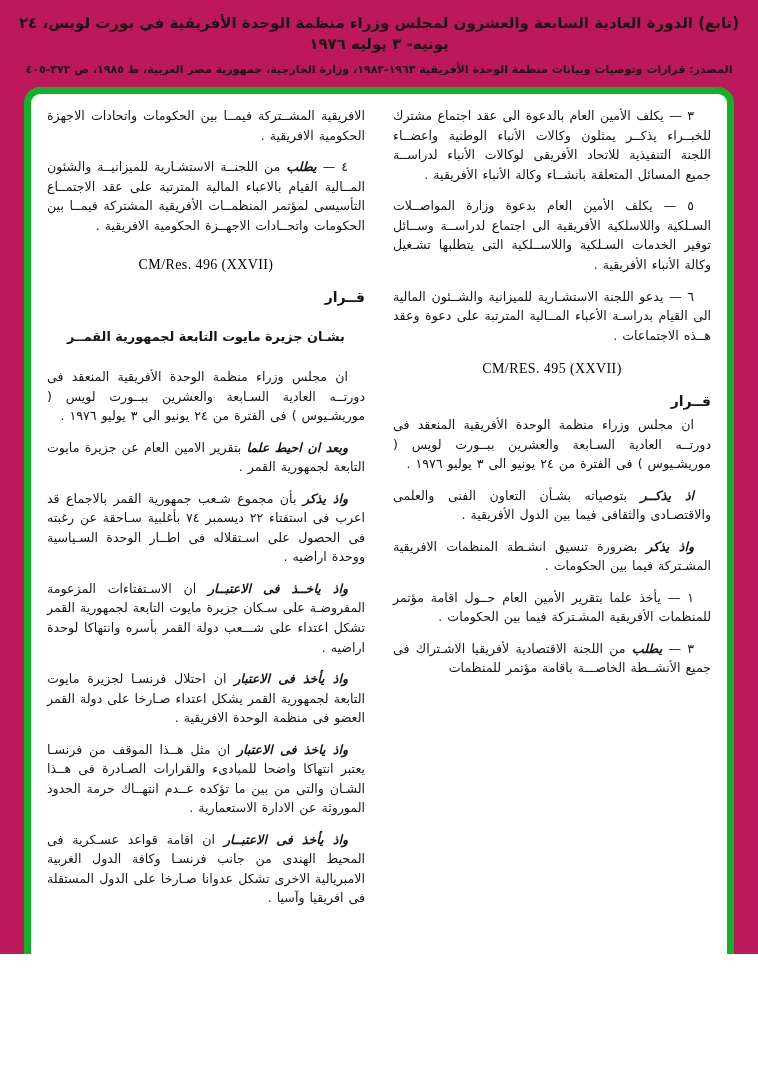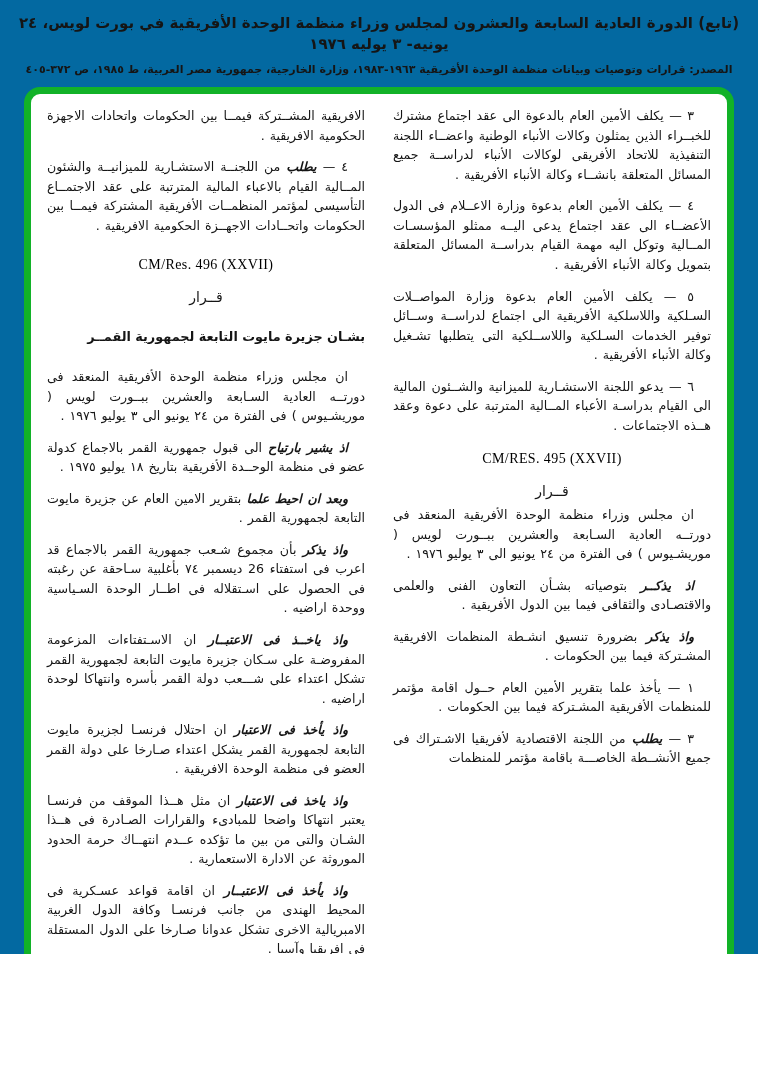--- a/index.html
+++ b/index.html
@@ -4,21 +4,21 @@
 <style>
   :root{
     --green:#12b228;
     --ink:#151515;
   }
   html,body{margin:0;padding:0;background:#ffffff;}
   .page{
     position:relative;
     width:758px;height:954px;
     box-sizing:border-box;
-    background:#0369a1;
+    background:#be185d;
     font-family:"DejaVu Sans",sans-serif;
     color:var(--ink);
     overflow:hidden;
   }
   .header{
     direction:rtl;
     text-align:center;
     padding-top:13px;
   }
   .header-line1{
@@ -68,29 +68,28 @@
     text-align:center;
     font-family:"Liberation Serif",serif;
     font-size:14px;
     letter-spacing:.4px;
     margin:16px 0 16px;
     color:#000;
   }
   .res-label.tall{margin-top:22px;}
   .res-title{
     direction:rtl;
-    text-align:center;
-    font-weight:normal;
+    font-weight:bold;
     font-size:14px;
     margin:6px 0 6px;
   }
   .res-title.spaced{margin:14px 0 22px;}
   .res-subtitle{
     direction:rtl;
-    text-align:right;
+    text-align:center;
     font-weight:bold;
     font-size:12.8px;
     line-height:1.55;
   }
   .subtitle-block{margin-bottom:14px;}
   .res-subtitle.single{margin:0 0 20px;}
   .page-number{
     direction:rtl;
     text-align:right;
     font-weight:bold;
@@ -106,22 +105,21 @@
 
   <div class="header">
     <div class="header-line1">(تابع) الدورة العادية السابعة والعشرون لمجلس وزراء منظمة الوحدة الأفريقية في بورت لويس، ٢٤ يونيه- ٣ يوليه ١٩٧٦</div>
     <div class="header-line2">المصدر: قرارات وتوصيات وبيانات منظمة الوحدة الأفريقية ١٩٦٣-١٩٨٣، وزارة الخارجية، جمهورية مصر العربية، ط ١٩٨٥، ص ٣٧٢-٤٠٥</div>
   </div>
 
   <div class="frame">
     <div class="cols">
 
       <div class="col">
-        <p class="para indent"><span class="num">٣ — </span><span class="lead"></span><span>يكلف الأمين العام بالدعوة الى عقد اجتماع مشترك للخبــراء الذين يمثلون وكالات الأنباء الوطنية واعضــاء اللجنة التنفيذية للاتحاد الأفريقى لوكالات الأنباء لدراســة جميع المسائل المتعلقة بانشــاء وكالة الأنباء الأفريقية .</span></p>
-        <p class="para indent"><span class="num">٤ — </span><span class="lead"></span><span>يكلف الأمين العام بدعوة وزارة الاعــلام فى الدول الأعضــاء الى عقد اجتماع يدعى اليــه ممثلو المؤسسـات المــالية وتوكل اليه مهمة القيام بدراســة المسائل المتعلقة بتمويل وكالة الأنباء الأفريقية .</span></p>
+        <p class="para indent"><span class="num">٣ — </span><span class="lead"></span><span>يكلف الأمين العام بالدعوة الى عقد اجتماع مشترك للخبــراء يذكــر يمثلون وكالات الأنباء الوطنية واعضــاء اللجنة التنفيذية للاتحاد الأفريقى لوكالات الأنباء لدراســة جميع المسائل المتعلقة بانشــاء وكالة الأنباء الأفريقية .</span></p>
         <p class="para indent"><span class="num">٥ — </span><span class="lead"></span><span>يكلف الأمين العام بدعوة وزارة المواصــلات السـلكية واللاسلكية الأفريقية الى اجتماع لدراســة وســائل توفير الخدمات السـلكية واللاســلكية التى يتطلبها تشـغيل وكالة الأنباء الأفريقية .</span></p>
         <p class="para indent"><span class="num">٦ — </span><span class="lead"></span><span>يدعو اللجنة الاستشـارية للميزانية والشــئون المالية الى القيام بدراسـة الأعباء المــالية المترتبة على دعوة وعقد هــذه الاجتماعات .</span></p>
 
         <div class="res-label">CM/RES. 495 (XXVII)</div>
         <div class="res-title">قــرار</div>
 
         <p class="para indent"><span class="num"></span><span class="lead"></span><span>ان مجلس وزراء منظمة الوحدة الأفريقية المنعقد فى دورتــه العادية السـابعة والعشرين ببــورت لويس ( موريشـيوس ) فى الفترة من ٢٤ يونيو الى ٣ يوليو ١٩٧٦ .</span></p>
         <p class="para indent"><span class="num"></span><span class="lead">اذ يذكــر</span><span> بتوصياته بشـأن التعاون الفنى والعلمى والاقتصـادى والثقافى فيما بين الدول الأفريقية .</span></p>
         <p class="para indent"><span class="num"></span><span class="lead">واذ يذكر</span><span> بضرورة تنسيق انشـطة المنظمات الافريقية المشـتركة فيما بين الحكومات .</span></p>
         <p class="para indent"><span class="num">١ — </span><span class="lead"></span><span>يأخذ علما بتقرير الأمين العام حــول اقامة مؤتمر للمنظمات الأفريقية المشـتركة فيما بين الحكومات .</span></p>
@@ -130,23 +128,22 @@
 
       <div class="col">
         <p class="para"><span class="num"></span><span class="lead"></span><span>الافريقية المشــتركة فيمــا بين الحكومات واتحادات الاجهزة الحكومية الافريقية .</span></p>
         <p class="para indent"><span class="num">٤ — </span><span class="lead">يطلب</span><span> من اللجنــة الاستشـارية للميزانيــة والشئون المــالية القيام بالاعباء المالية المترتبة على عقد الاجتمــاع التأسيسى لمؤتمر المنظمــات الأفريقية المشتركة فيمــا بين الحكومات واتحــادات الاجهــزة الحكومية الافريقية .</span></p>
 
         <div class="res-label tall">CM/Res. 496 (XXVII)</div>
         <div class="res-title spaced">قــرار</div>
         <div class="res-subtitle single">بشـان جزيرة مايوت التابعة لجمهورية القمــر</div>
 
         <p class="para indent"><span class="num"></span><span class="lead"></span><span>ان مجلس وزراء منظمة الوحدة الأفريقية المنعقد فى دورتــه العادية السـابعة والعشرين ببــورت لويس ( موريشـيوس ) فى الفترة من ٢٤ يونيو الى ٣ يوليو ١٩٧٦ .</span></p>
-        <p class="para indent"><span class="num"></span><span class="lead">اذ يشير بارتياح</span><span> الى قبول جمهورية القمر بالاجماع كدولة عضو فى منظمة الوحــدة الأفريقية بتاريخ ١٨ يوليو ١٩٧٥ .</span></p>
         <p class="para indent"><span class="num"></span><span class="lead">وبعد ان احيط علما</span><span> بتقرير الامين العام عن جزيرة مايوت التابعة لجمهورية القمر .</span></p>
-        <p class="para indent"><span class="num"></span><span class="lead">واذ يذكر</span><span> بأن مجموع شـعب جمهورية القمر بالاجماع قد اعرب فى استفتاء 26 ديسمبر ٧٤ بأغلبية سـاحقة عن رغبته فى الحصول على اسـتقلاله فى اطــار الوحدة السـياسية ووحدة اراضيه .</span></p>
+        <p class="para indent"><span class="num"></span><span class="lead">واذ يذكر</span><span> بأن مجموع شـعب جمهورية القمر بالاجماع قد اعرب فى استفتاء ٢٢ ديسمبر ٧٤ بأغلبية سـاحقة عن رغبته فى الحصول على اسـتقلاله فى اطــار الوحدة السـياسية ووحدة اراضيه .</span></p>
         <p class="para indent"><span class="num"></span><span class="lead">واذ ياخــذ فى الاعتبــار</span><span> ان الاسـتفتاءات المزعومة المفروضـة على سـكان جزيرة مايوت التابعة لجمهورية القمر تشكل اعتداء على شـــعب دولة القمر بأسره وانتهاكا لوحدة اراضيه .</span></p>
         <p class="para indent"><span class="num"></span><span class="lead">واذ يأخذ فى الاعتبار</span><span> ان احتلال فرنسـا لجزيرة مايوت التابعة لجمهورية القمر يشكل اعتداء صـارخا على دولة القمر العضو فى منظمة الوحدة الافريقية .</span></p>
         <p class="para indent"><span class="num"></span><span class="lead">واذ ياخذ فى الاعتبار</span><span> ان مثل هــذا الموقف من فرنسـا يعتبر انتهاكا واضحا للمبادىء والقرارات الصـادرة فى هــذا الشـان والتى من بين ما تؤكده عــدم انتهــاك حرمة الحدود الموروثة عن الادارة الاستعمارية .</span></p>
         <p class="para indent"><span class="num"></span><span class="lead">واذ يأخذ فى الاعتبــار</span><span> ان اقامة قواعد عسـكرية فى المحيط الهندى من جانب فرنسـا وكافة الدول الغربية الامبريالية الاخرى تشكل عدوانا صـارخا على الدول المستقلة فى افريقيا وآسيا .</span></p>
       </div>
 
     </div>
   </div>
 
   <div class="page-number">١٦</div>

